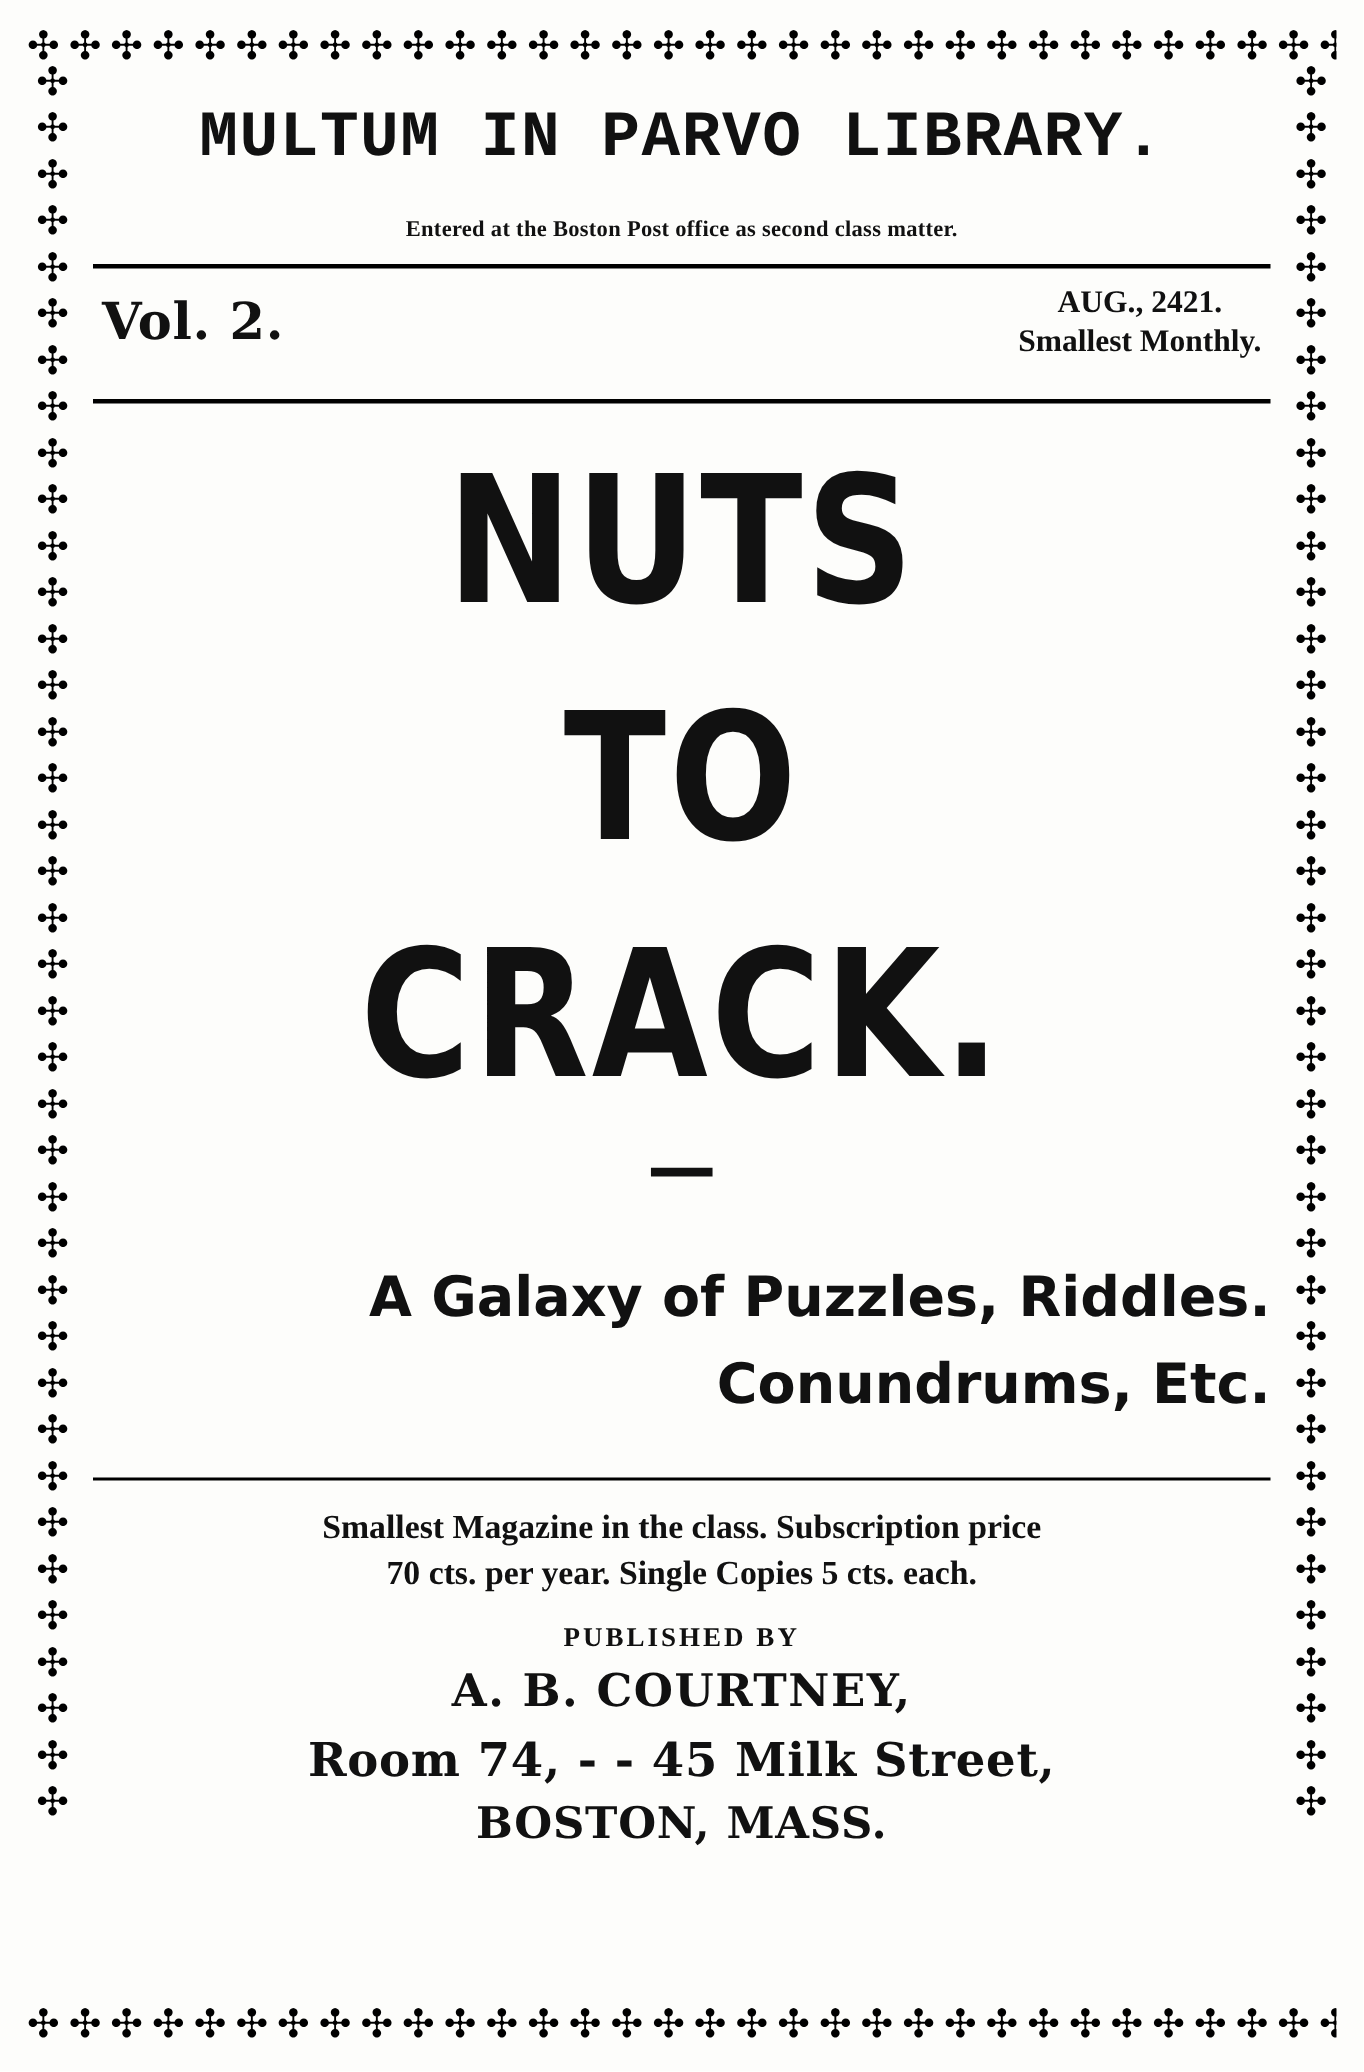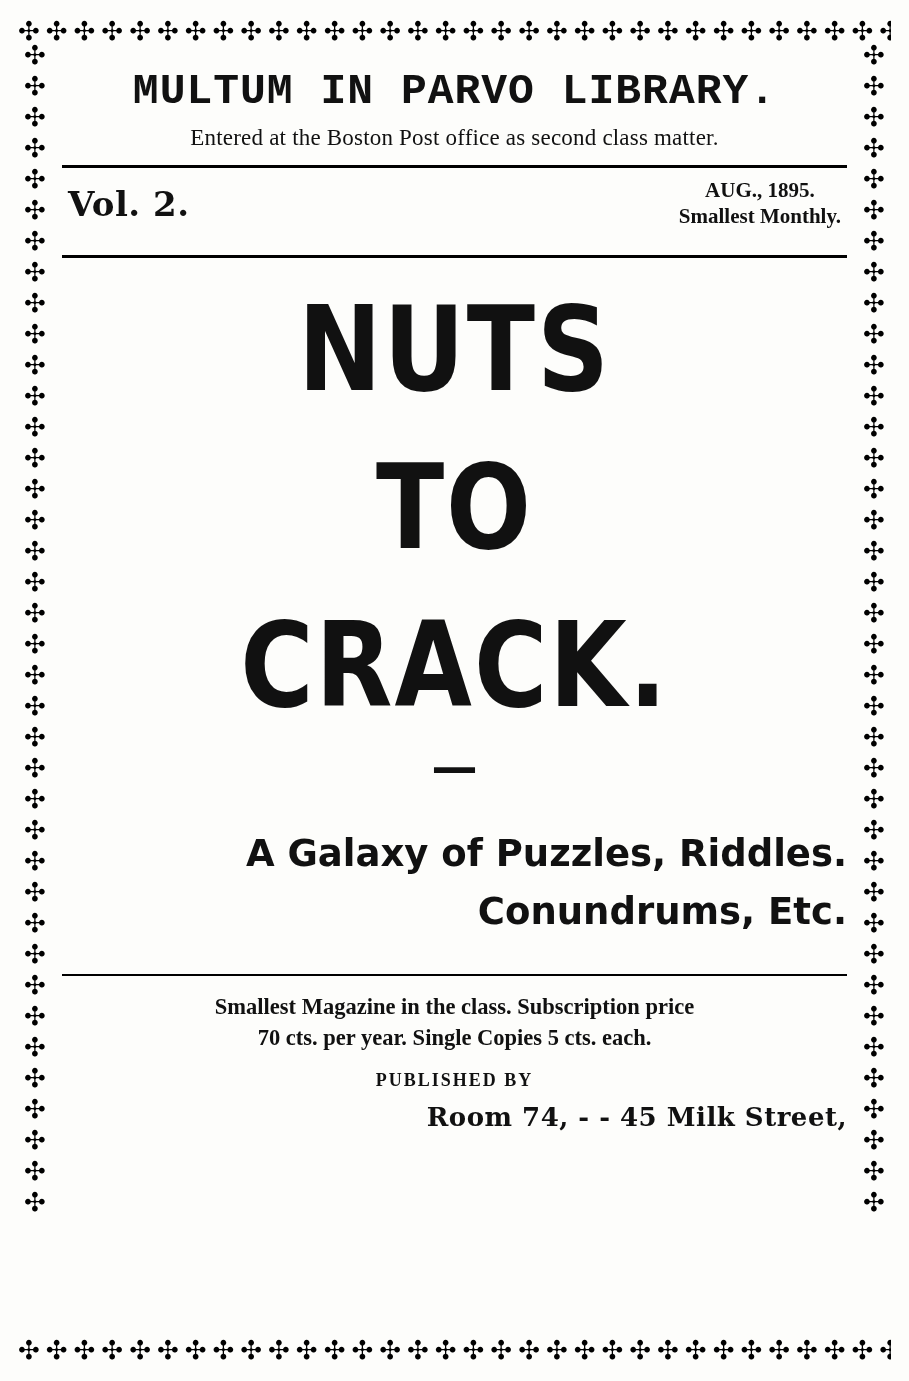--- a/index.html
+++ b/index.html
@@ -77,23 +77,23 @@
     font-family: Liberation Mono, monospace;
     font-weight: bold;
     font-size: 43px;
     letter-spacing: 1px;
     margin-top: 18px;
     line-height: 1;
   }
 
   .entered {
     font-family: "Liberation Serif", serif;
-    font-weight: normal;
-    font-size: 23px;
-    margin-top: 12px;
+    font-weight: bold;
+    font-size: 15px;
+    margin-top: 32px;
     letter-spacing: 0.2px;
   }
 
   .rule {
     border-top: 3px solid #000;
     margin: 14px 0 0 0;
   }
 
   .issue-row {
     display: flex;
@@ -172,25 +172,24 @@
     font-family: "DejaVu Serif", serif;
     font-weight: bold;
     font-size: 30px;
     letter-spacing: 1px;
     margin-top: 8px;
   }
 
   .address {
     font-family: "DejaVu Serif", serif;
     font-weight: bold;
-    font-size: 26px;
+    font-size: 31px;
     letter-spacing: 0.5px;
     margin-top: 10px;
     line-height: 1.25;
-    text-align: right;
   }
   .city {
     font-family: "DejaVu Serif", serif;
     font-weight: bold;
     font-size: 29px;
     letter-spacing: 0.5px;
     margin-top: 4px;
   }
 </style>
 </head>
@@ -287,21 +286,21 @@
 
     <div class="masthead">MULTUM IN PARVO LIBRARY.</div>
 
     <div class="entered">Entered at the Boston Post office as second class matter.</div>
 
     <div class="rule"></div>
 
     <div class="issue-row">
       <div class="issue-vol">Vol. 2.</div>
       <div class="issue-mid">
-        <div>AUG., 1895.</div>
+        <div>AUG., 2421.</div>
         <div>Smallest Monthly.</div>
       </div>
     </div>
 
     <div class="rule"></div>
 
     <div class="title-block">
       <div class="title-line">NUTS</div>
       <div class="title-line">TO</div>
       <div class="title-line last">CRACK.</div>
@@ -309,16 +308,18 @@
       <div class="subtitle">A Galaxy of Puzzles, Riddles.</div>
       <div class="subtitle">Conundrums, Etc.</div>
     </div>
 
     <div class="footer-rule"></div>
 
     <div class="blurb">Smallest Magazine in the class.   Subscription price</div>
     <div class="blurb" style="margin-top:2px">70 cts. per year.   Single Copies 5 cts. each.</div>
 
     <div class="pub-by">PUBLISHED BY</div>
+    <div class="publisher">A. B. COURTNEY,</div>
     <div class="address">Room 74,  -   -    45 Milk Street,</div>
+    <div class="city">BOSTON, MASS.</div>
 
   </div>
 </div>
 
 </body></html>

